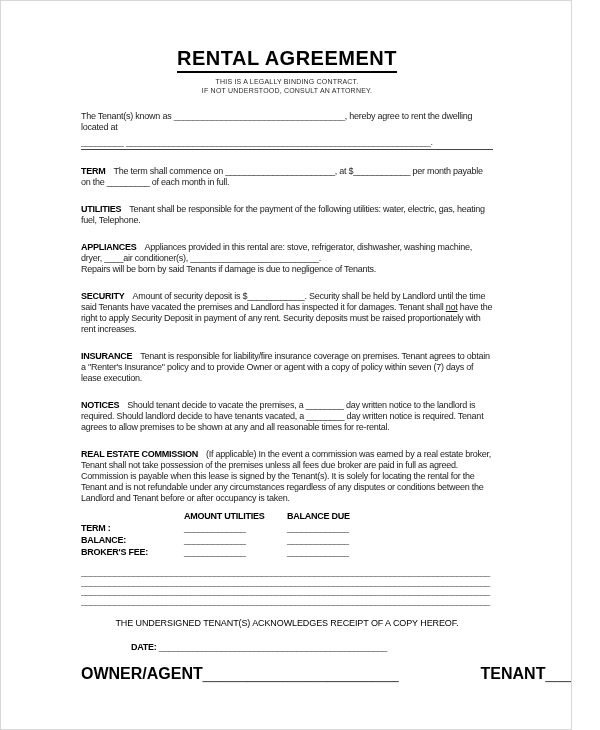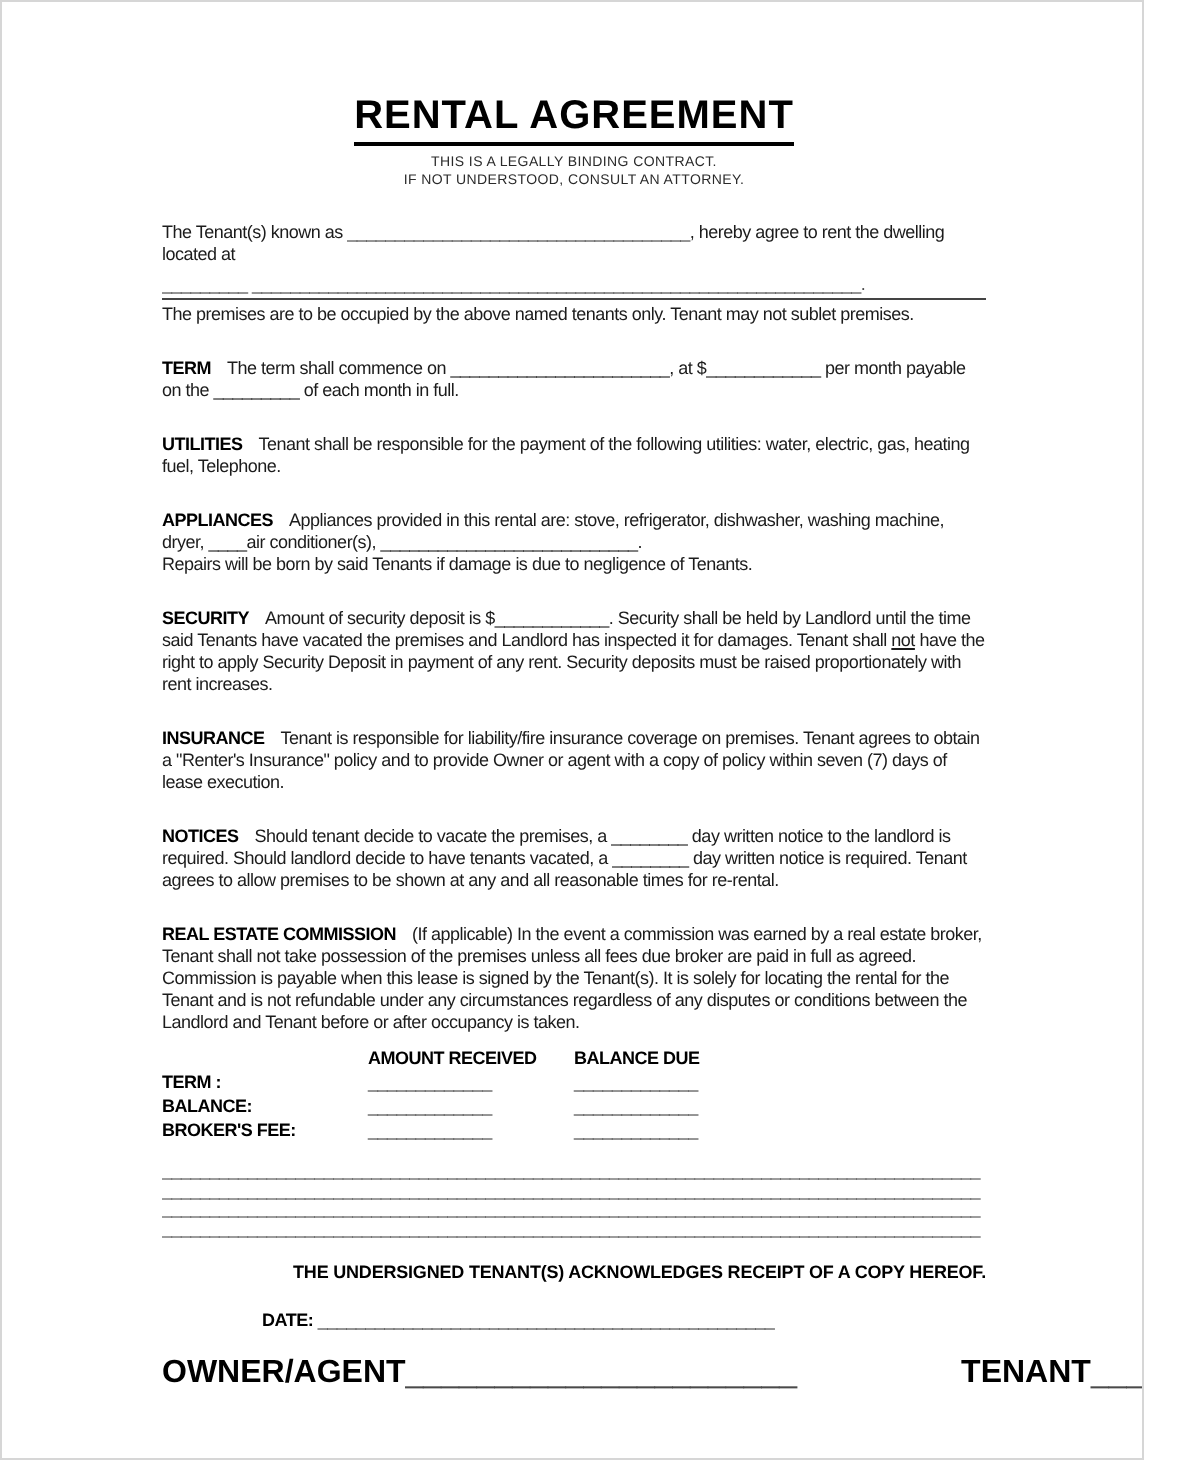--- a/index.html
+++ b/index.html
@@ -38,21 +38,21 @@
   .appl-line2{display:block;}
   .tbl{margin:4px 0 10px 0;font-size:9px;line-height:12px;letter-spacing:-0.25px;}
   .tbl-row{display:grid;grid-template-columns:103px 103px auto;}
   .bold{font-weight:bold;color:#000;}
   .note-lines{margin:10px 0 8px 0;}
   .note-line{
     font-size:9px;line-height:9.5px;color:#555;
     white-space:nowrap;overflow:hidden;letter-spacing:-0.25px;
   }
   .undersigned{
-    text-align:right;font-weight:bold;color:#000;
+    text-align:center;font-weight:normal;color:#000;
     margin:12px 0 13px 0;letter-spacing:-0.1px;
   }
   .date-row{margin:0 0 0 50px;}
   .sig-row{display:flex;margin-top:12px;gap:36px;}
   .tenant-block{margin-left:46px;}
   .nowrap{white-space:nowrap;}
 </style>
 </head>
 <body>
 
@@ -64,42 +64,41 @@
     </div>
     <div class="subtitle">
       <div>THIS IS A LEGALLY BINDING CONTRACT.</div>
       <div>IF NOT UNDERSTOOD, CONSULT AN ATTORNEY.</div>
     </div>
 
     <p class="intro-p"><span>The Tenant(s) known as </span><span class="blank">____________________________________</span><span>, hereby agree to rent the dwelling</span><br>
       <span>located at</span>
     </p>
     <p class="blank-row"><span class="blank">_________ ________________________________________________________________.</span></p>
-    <p class="premises">The premises are to be occupied by the above named tenants only. Tenant may not sublet premises.</p>
 
     <p class="sec"><span class="h">TERM</span><span>The term shall commence on _______________________, at $____________ per month payable on the _________ of each month in full.</span></p>
 
 
     <p class="sec"><span class="h">UTILITIES</span><span>Tenant shall be responsible for the payment of the following utilities: water, electric, gas, heating fuel, Telephone.</span></p>
 
     <p class="sec"><span class="h">APPLIANCES</span><span>Appliances provided in this rental are: stove, refrigerator, dishwasher, washing machine, dryer, ____air conditioner(s), ___________________________.</span><span class="appl-line2">Repairs will be born by said Tenants if damage is due to negligence of Tenants.</span></p>
 
     <p class="sec"><span class="h">SECURITY</span><span>Amount of security deposit is $____________. Security shall be held by Landlord until the time said Tenants have vacated the premises and Landlord has inspected it for damages. Tenant shall </span><span style="text-decoration:underline">not</span><span> have the right to apply Security Deposit in payment of any rent. Security deposits must be raised proportionately with rent increases.</span></p>
 
     <p class="sec"><span class="h">INSURANCE</span><span>Tenant is responsible for liability/fire insurance coverage on premises. Tenant agrees to obtain a "Renter's Insurance" policy and to provide Owner or agent with a copy of policy within seven (7) days of lease execution.</span></p>
 
     <p class="sec"><span class="h">NOTICES</span><span>Should tenant decide to vacate the premises, a ________ day written notice to the landlord is required. Should landlord decide to have tenants vacated, a ________ day written notice is required. Tenant agrees to allow premises to be shown at any and all reasonable times for re-rental.</span></p>
 
     <p class="sec"><span class="h">REAL ESTATE COMMISSION</span><span>(If applicable) In the event a commission was earned by a real estate broker, Tenant shall not take possession of the premises unless all fees due broker are paid in full as agreed. Commission is payable when this lease is signed by the Tenant(s). It is solely for locating the rental for the Tenant and is not refundable under any circumstances regardless of any disputes or conditions between the Landlord and Tenant before or after occupancy is taken.</span></p>
 
 
     <div class="tbl">
       <div class="tbl-row">
         <div></div>
-        <div class="bold">AMOUNT RECEIVED</div>
+        <div class="bold">AMOUNT UTILITIES</div>
         <div class="bold">BALANCE DUE</div>
       </div>
       <div class="tbl-row">
         <div class="bold">TERM :</div>
         <div class="blank">_____________</div>
         <div class="blank">_____________</div>
       </div>
       <div class="tbl-row">
         <div class="bold">BALANCE:</div>
         <div class="blank">_____________</div>

